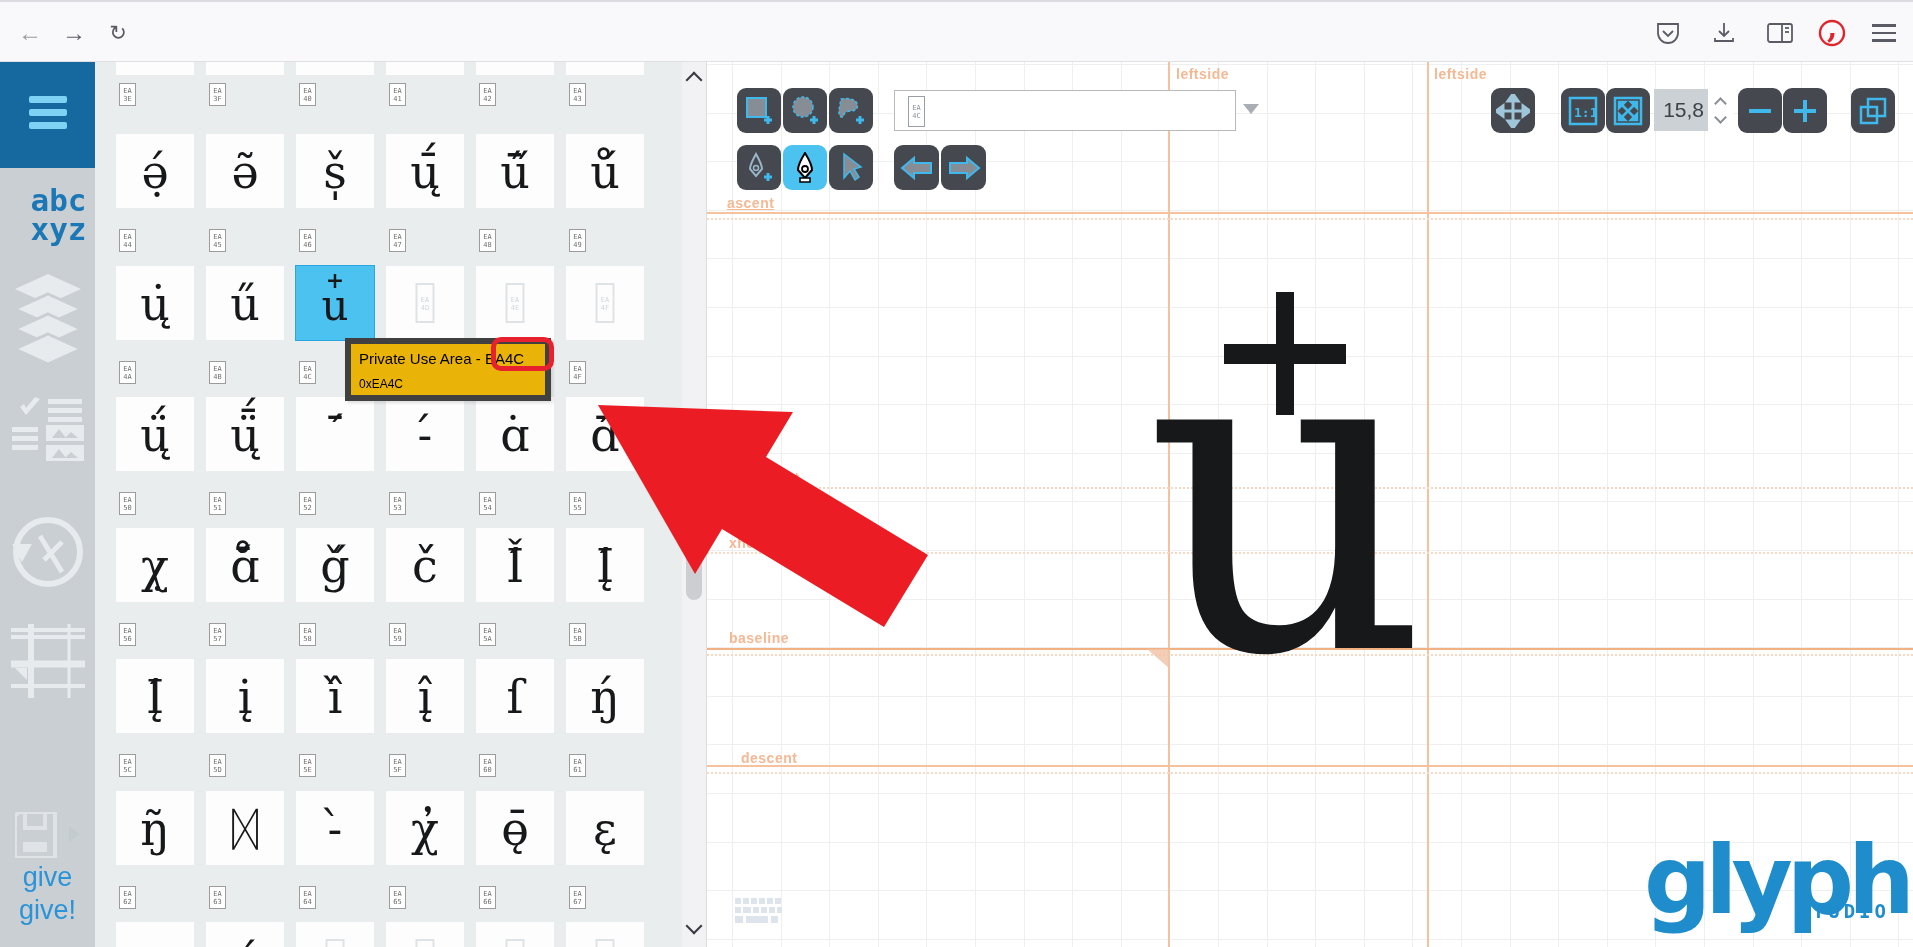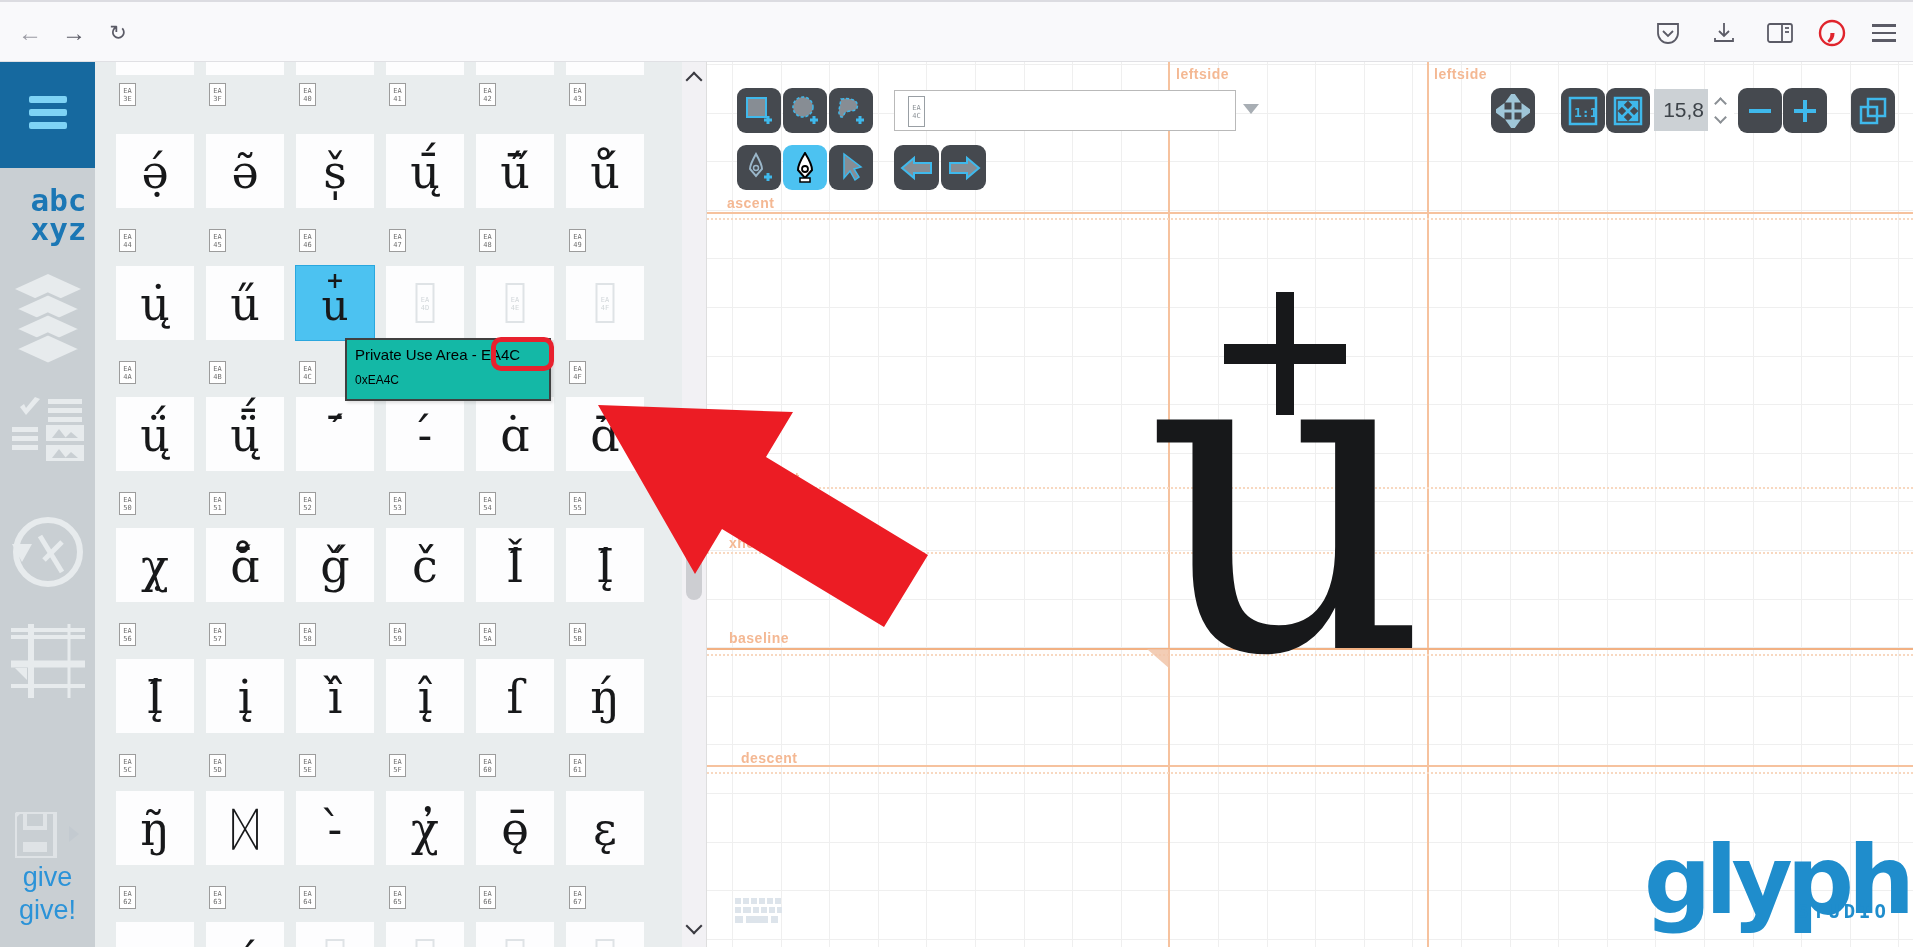--- a/index.html
+++ b/index.html
@@ -33,21 +33,21 @@
   .tofu { position:absolute; left:50%; top:50%; transform:translate(-50%,-50%); width:19px; height:40px; border:2px solid #dfe3e6; color:#d2d7da; font-family:"DejaVu Sans Mono", monospace; font-size:7px; line-height:8px; text-align:center; padding-top:11px; }
   .plusu { position:absolute; left:0; right:0; top:4px; text-align:center; font-family:"DejaVu Serif", serif; color:#17181a; }
   .plusu i { display:block; font-style:normal; font-weight:bold; font-size:22px; line-height:20px; }
   .plusu b { display:block; font-weight:normal; font-size:42px; line-height:40px; margin-top:-4px; }
   #scrollbar { position:absolute; top:62px; left:682px; width:24px; height:885px; background:#f2f1f4; }
   .sb-chev { position:absolute; left:6px; width:12px; height:12px; border-left:2px solid #3a3a40; border-top:2px solid #3a3a40; }
   #sb-thumb { position:absolute; left:4px; top:348px; width:16px; height:190px; background:#cdced2; border-radius:8px; }
   #gripper { position:absolute; left:694px; top:419px; width:18px; height:12px; background:#b9bec2; border-radius:2px; }
 
   
-  #tooltip { position:absolute; left:345px; top:338px; width:206px; height:63px; background:#14b8a6; border:2px solid #404040; box-shadow:2px 2px 3px rgba(0,0,0,.12); z-index:40; }
+  #tooltip { position:absolute; left:345px; top:338px; width:206px; height:63px; background:#eab308; border:6px solid #404040; box-shadow:2px 2px 3px rgba(0,0,0,.12); z-index:40; }
   #tooltip .l1 { position:absolute; left:8px; top:6px; font-size:15px; color:#000; white-space:nowrap; }
   #tooltip .l2 { position:absolute; left:8px; top:33px; font-size:12px; color:#000; }
   #red-box { position:absolute; left:491px; top:337px; width:63px; height:34px; border:5px solid #e8212e; border-radius:10px; z-index:50; }
   #red-arrow { position:absolute; left:0; top:0; z-index:45; pointer-events:none; }
 
   
   #canvas { position:absolute; top:62px; left:706px; width:1207px; height:885px; background:#fff; border-left:1px solid #dedede;
     background-image:
       repeating-linear-gradient(to right, #efefef 0 1px, transparent 1px 48.6px),
       repeating-linear-gradient(to bottom, #efefef 0 1px, transparent 1px 48.6px);
@@ -398,21 +398,21 @@
     <div class="hdash" style="top:156px;"></div>
     <div class="hdash" style="top:425px;"></div>
     <div class="hdash" style="top:490px;"></div>
     <div class="hguide" style="top:586px;background:#f2b183;"></div>
     <div class="hdash" style="top:592px;"></div>
     <div class="hguide" style="top:703px;"></div>
     <div class="hdash" style="top:710px;"></div>
 
     <div class="guide-lbl" style="left:469px;top:4px;">leftside</div>
     <div class="guide-lbl" style="left:727px;top:4px;">leftside</div>
-    <div class="guide-lbl" style="left:20px;top:133px;">ascent</div>
+    <div class="guide-lbl" style="left:20px;top:133px;text-decoration:underline;">ascent</div>
     <div class="guide-lbl" style="left:22px;top:408px;">capheight</div>
     <div class="guide-lbl" style="left:22px;top:473px;">xheight</div>
     <div class="guide-lbl" style="left:22px;top:568px;">baseline</div>
     <div class="guide-lbl" style="left:34px;top:688px;">descent</div>
 
     <svg id="tri-marker" width="24" height="21" viewBox="0 0 24 21">
       <polygon points="0,0 23,0 23,20" fill="#f1c4a8" opacity="0.85"></polygon>
     </svg>
 
     <div class="plusbar" style="left:569px;top:230px;width:18px;height:123px;"></div>

